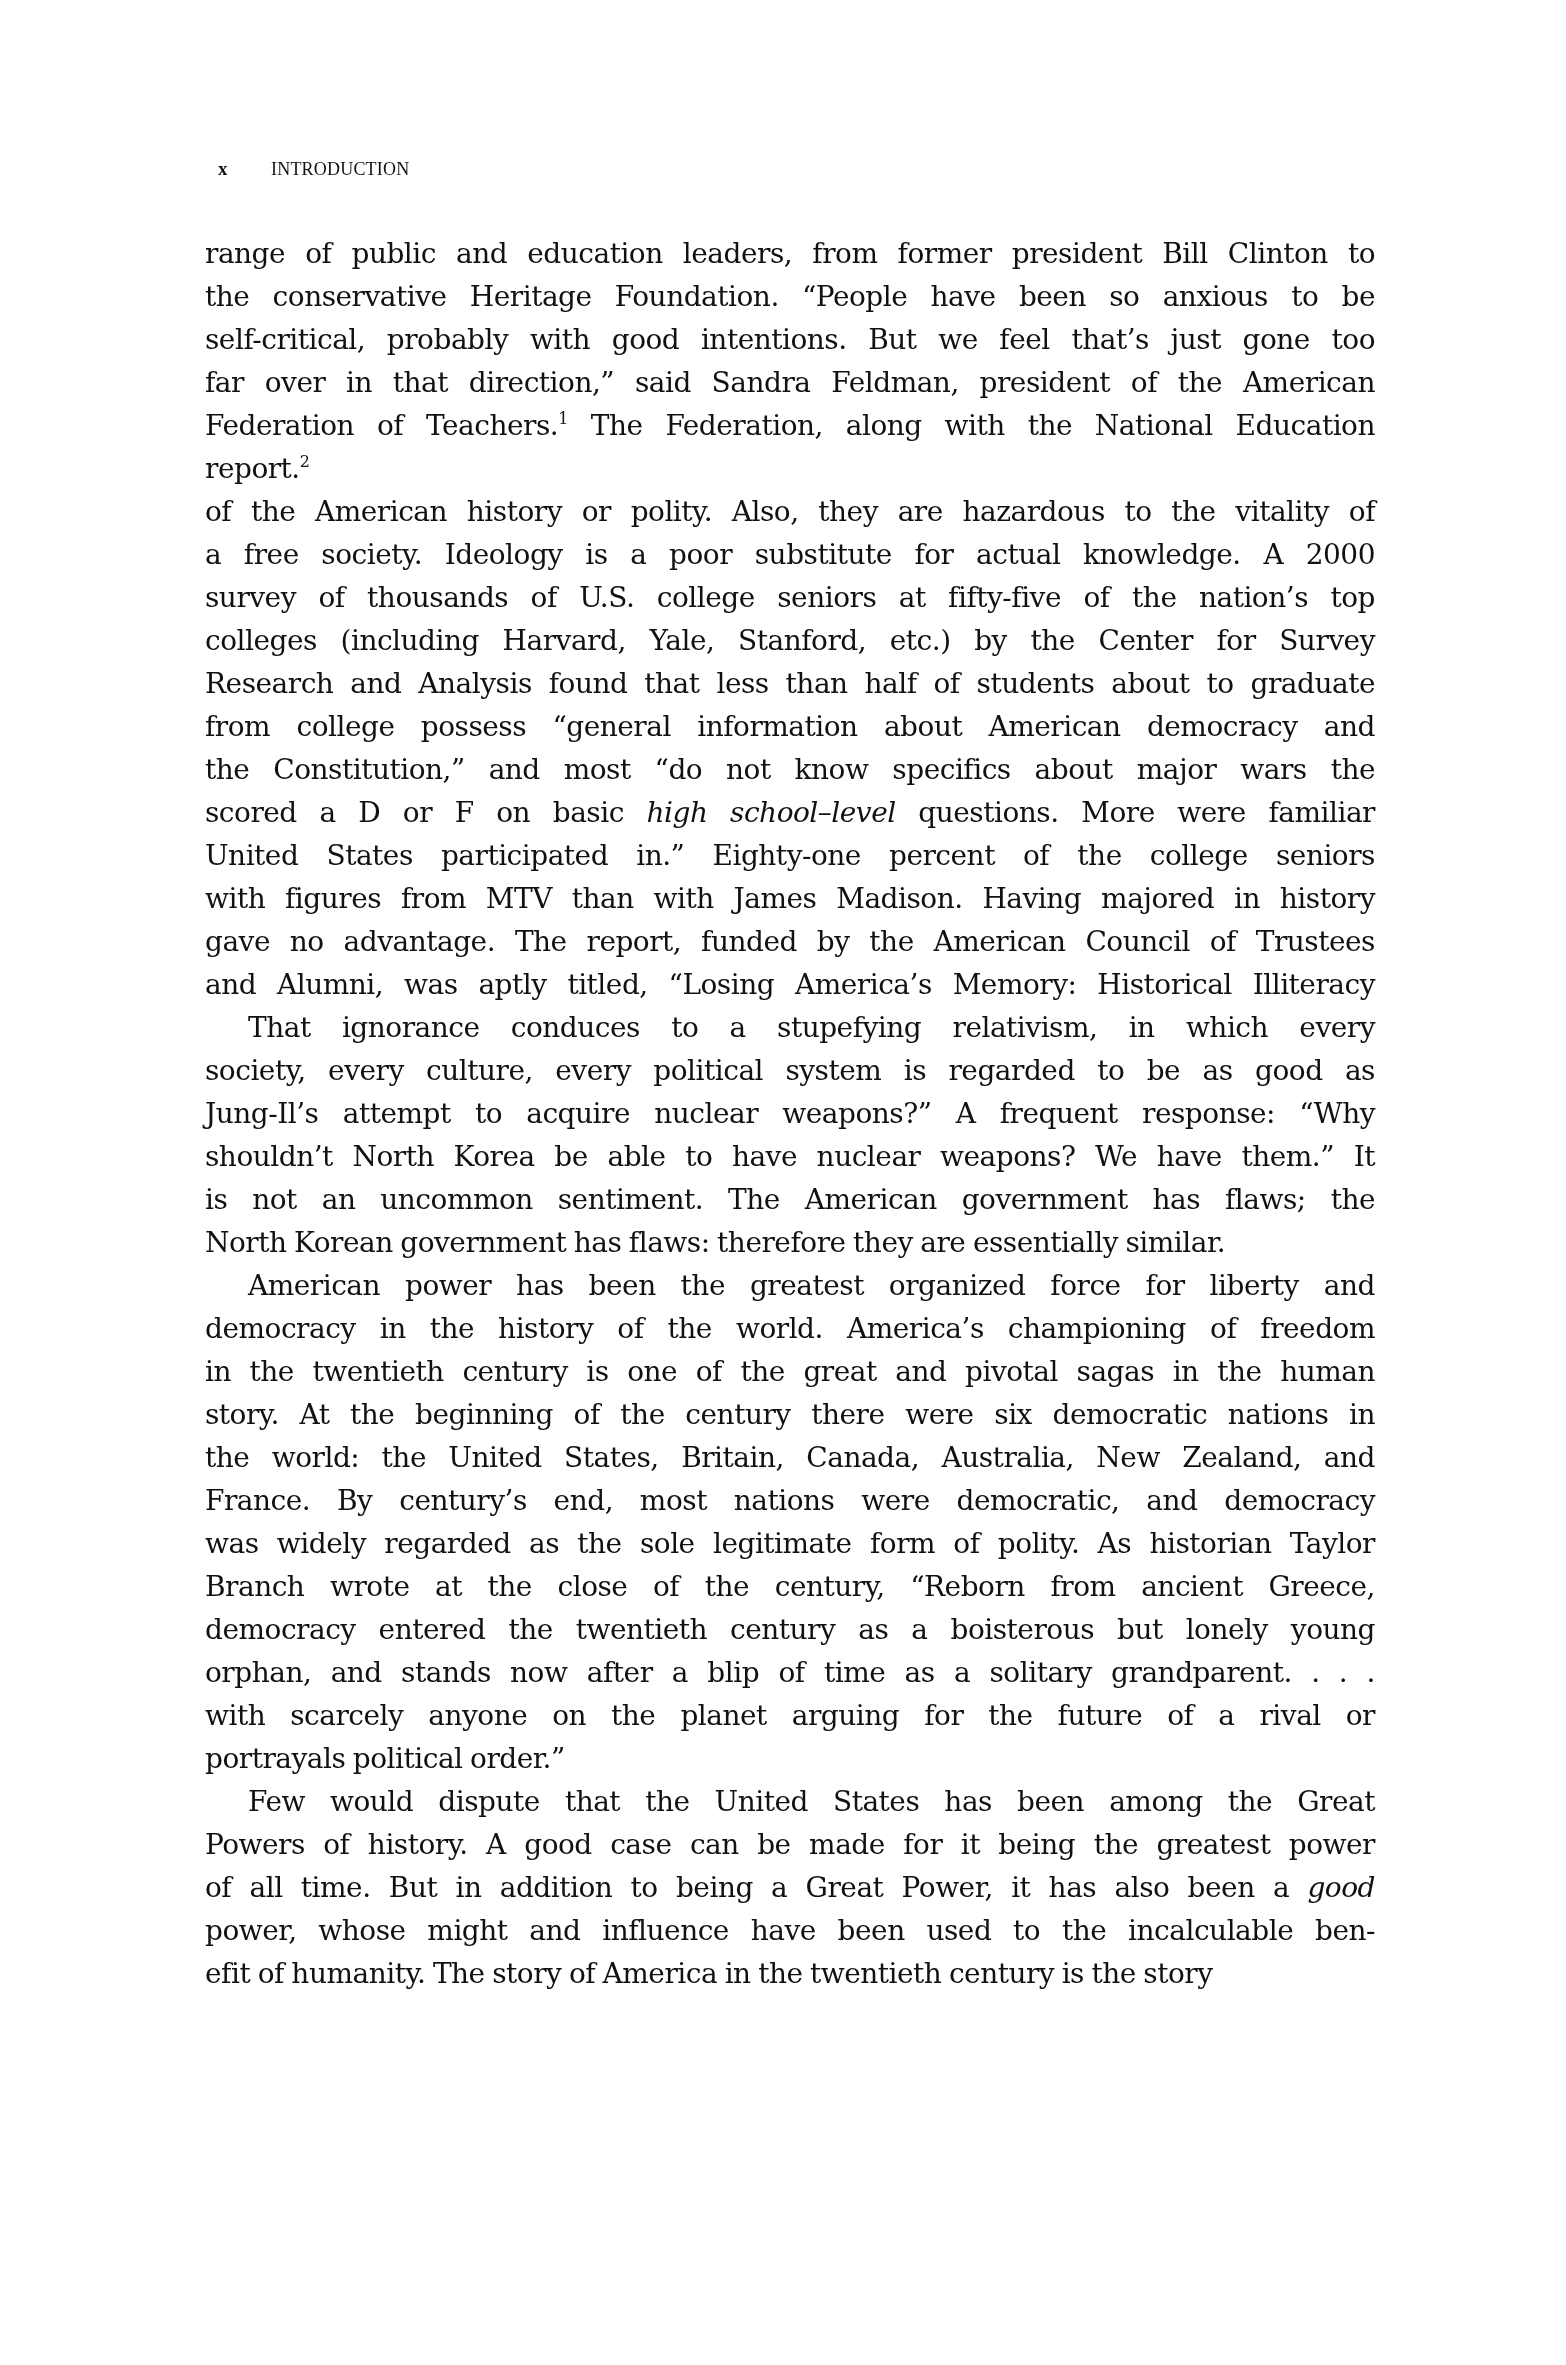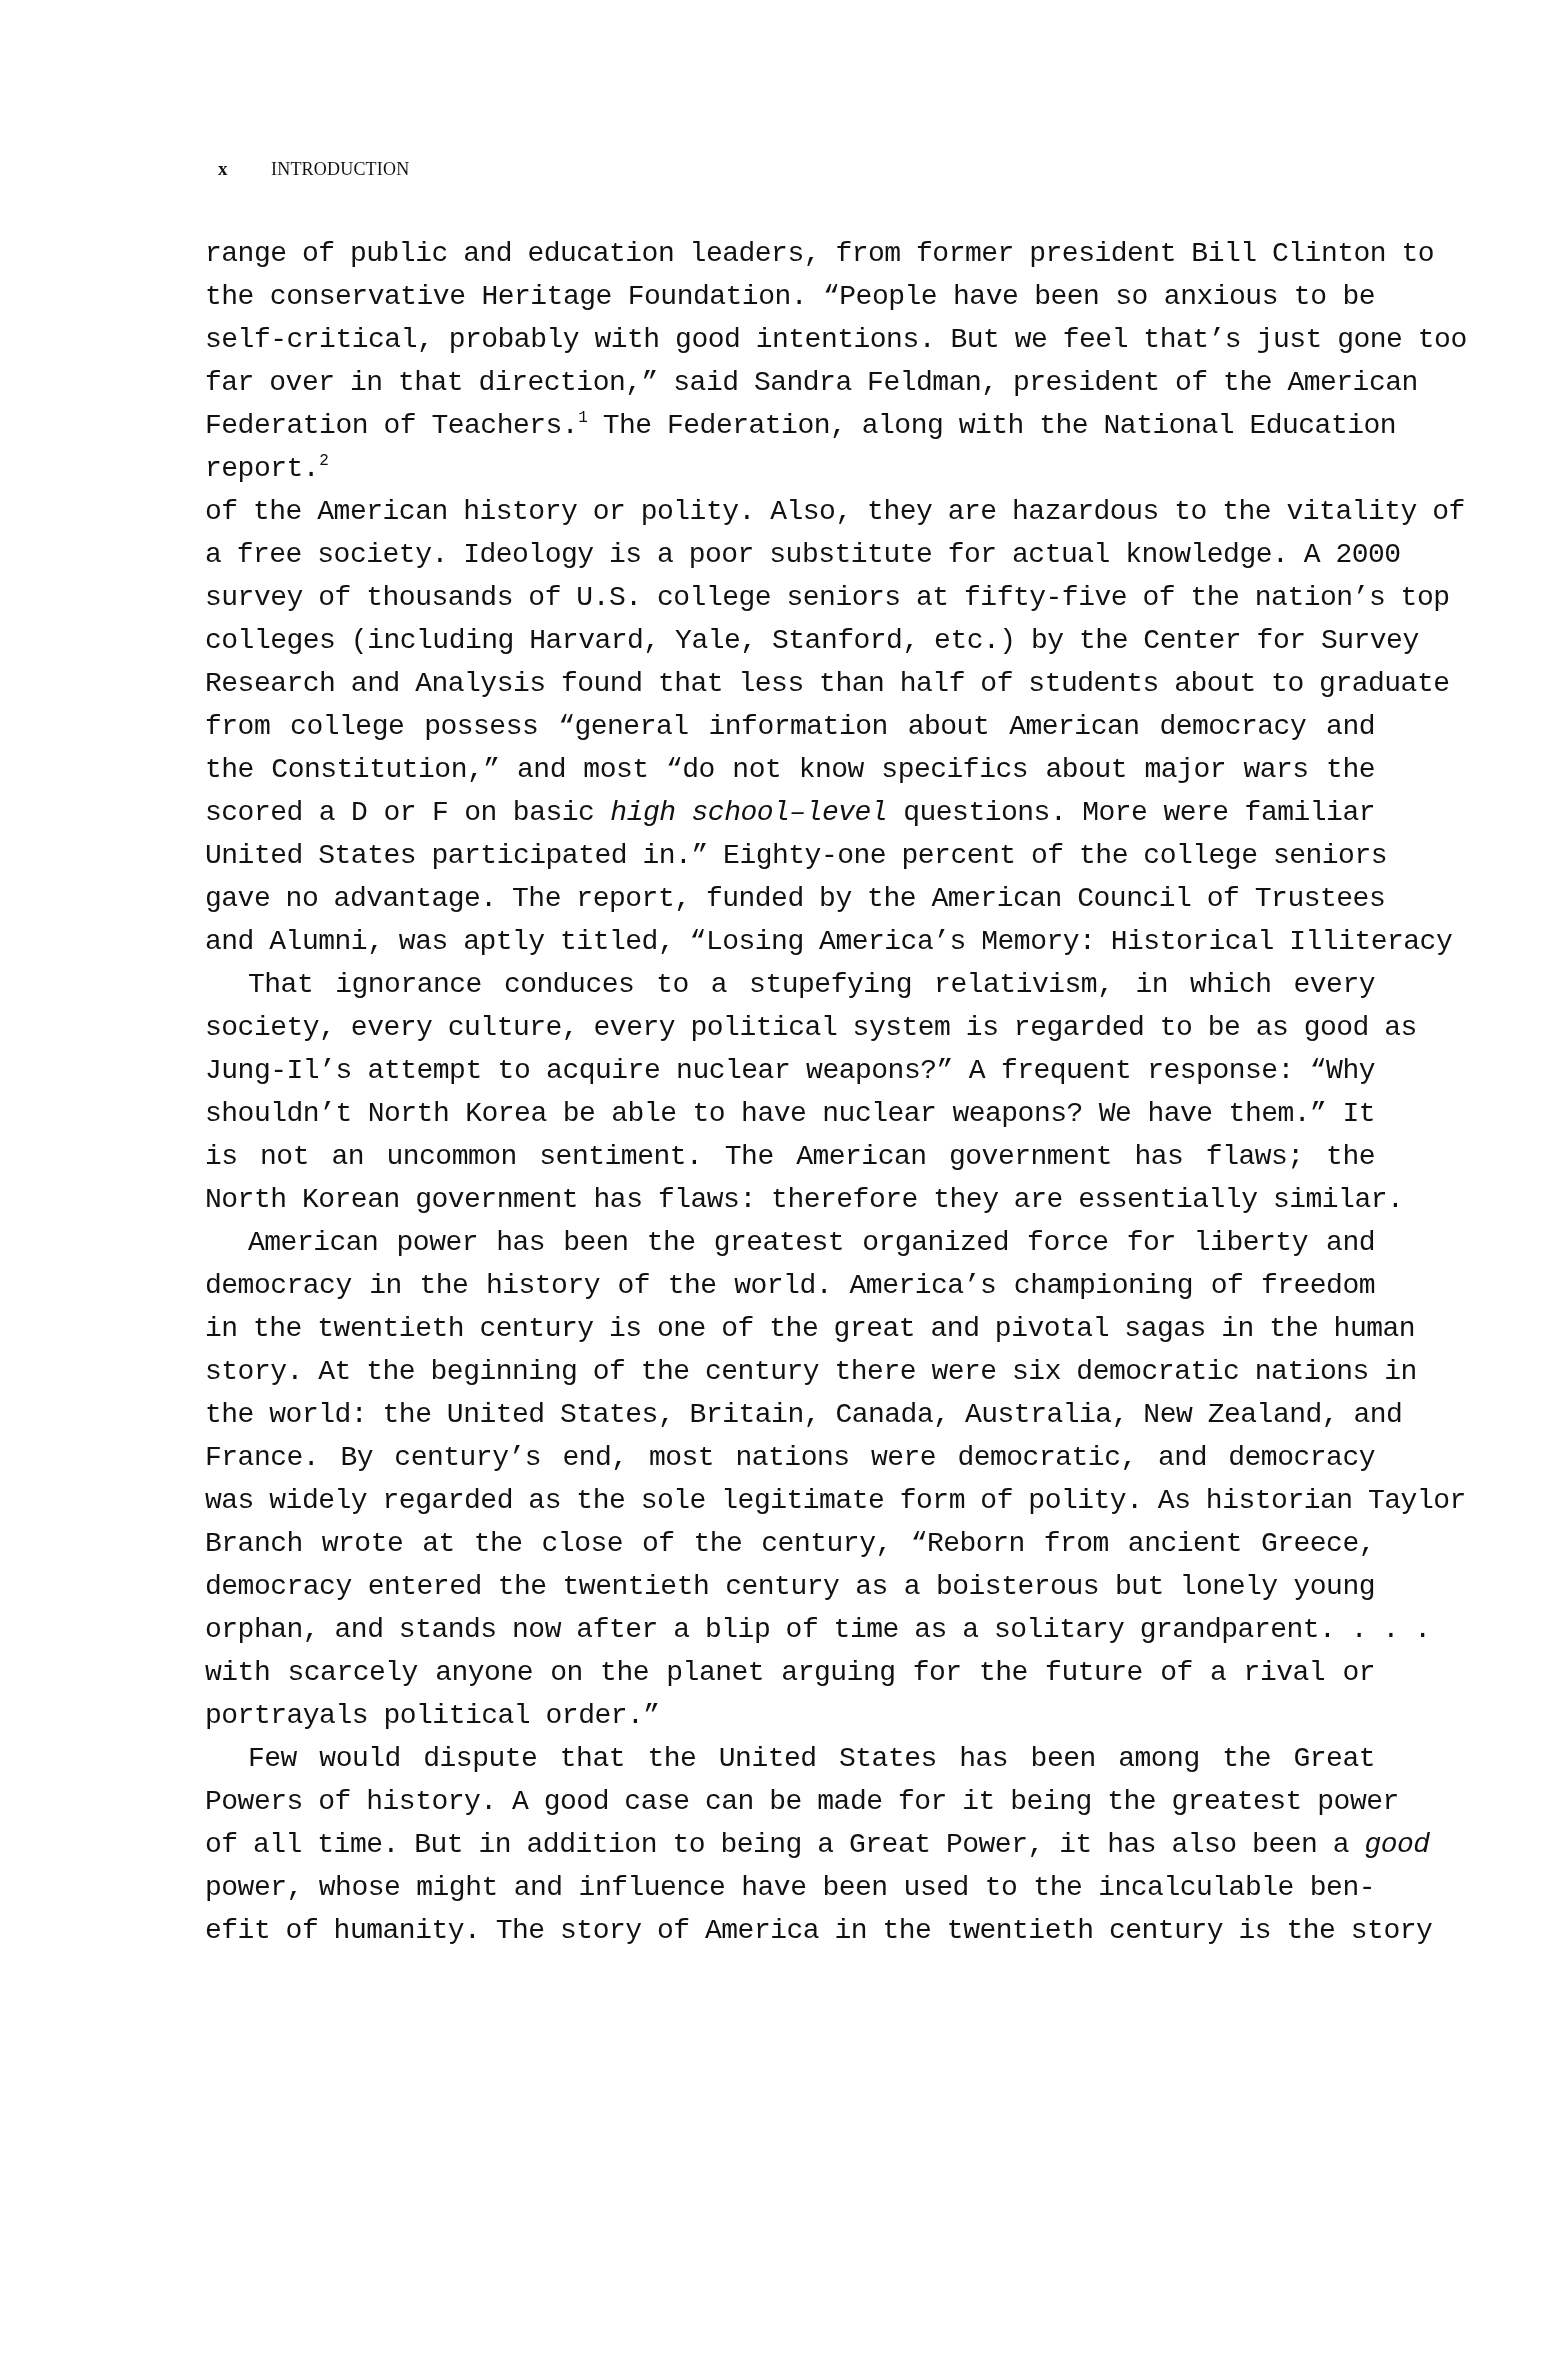--- a/index.html
+++ b/index.html
@@ -53,21 +53,20 @@
     letter-spacing: -0.5px;
     word-spacing: -0.9px;
   }
   .line {
     display: block;
     text-align: justify;
     text-align-last: justify;
     white-space: nowrap;
     height: 43px;
     overflow: visible;
-    font-family: Liberation Mono, monospace;
   }
   .line.last {
     text-align-last: left;
   }
   .line.first-indent {
     padding-left: 43px;
   }
   sup.fn {
     font-size: 16px;
     vertical-align: 11px;
@@ -95,20 +94,21 @@
       <div>
         <span class="line"><span>of the American history or polity. Also, they are hazardous to the vitality of</span></span>
         <span class="line"><span>a free society. Ideology is a poor substitute for actual knowledge. A 2000</span></span>
         <span class="line"><span>survey of thousands of U.S. college seniors at fifty-five of the nation’s top</span></span>
         <span class="line"><span>colleges (including Harvard, Yale, Stanford, etc.) by the Center for Survey</span></span>
         <span class="line"><span>Research and Analysis found that less than half of students about to graduate</span></span>
         <span class="line"><span>from college possess “general information about American democracy and</span></span>
         <span class="line"><span>the Constitution,” and most “do not know specifics about major wars the</span></span>
         <span class="line"><span>scored a D or F on basic </span><em>high school–level</em><span> questions. More were familiar</span></span>
         <span class="line"><span>United States participated in.” Eighty-one percent of the college seniors</span></span>
+        <span class="line"><span>with figures from MTV than with James Madison. Having majored in history</span></span>
         <span class="line"><span>gave no advantage. The report, funded by the American Council of Trustees</span></span>
         <span class="line"><span>and Alumni, was aptly titled, “Losing America’s Memory: Historical Illiteracy</span></span>
       </div>
       <div>
         <span class="line first-indent"><span>That ignorance conduces to a stupefying relativism, in which every</span></span>
         <span class="line"><span>society, every culture, every political system is regarded to be as good as</span></span>
         <span class="line"><span>Jung-Il’s attempt to acquire nuclear weapons?” A frequent response: “Why</span></span>
         <span class="line"><span>shouldn’t North Korea be able to have nuclear weapons? We have them.” It</span></span>
         <span class="line"><span>is not an uncommon sentiment. The American government has flaws; the</span></span>
         <span class="line last"><span>North Korean government has flaws: therefore they are essentially similar.</span></span>

